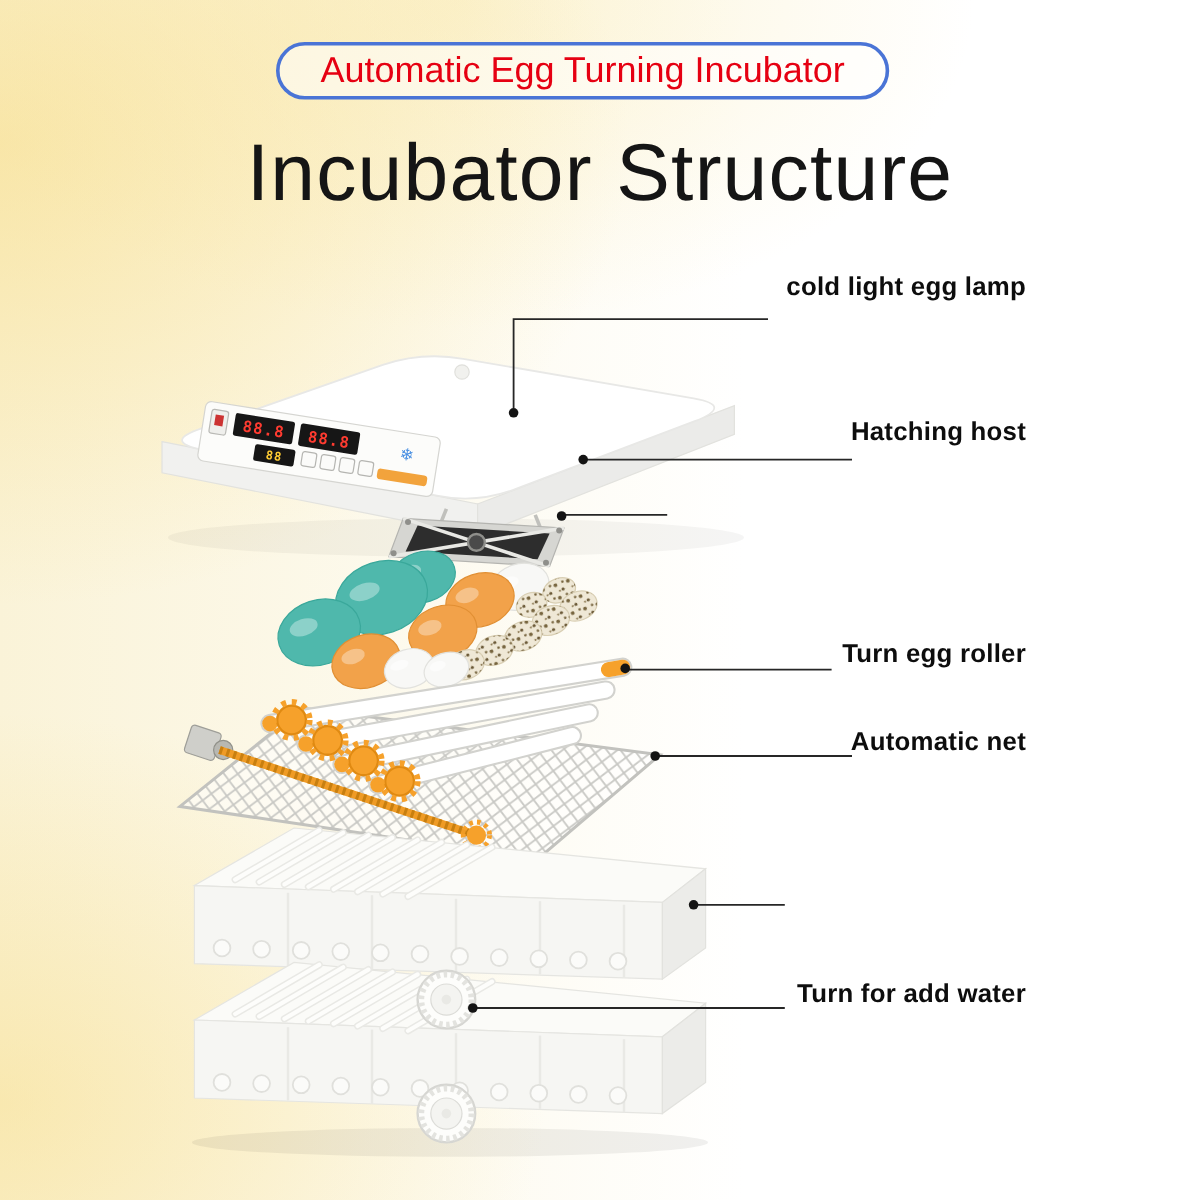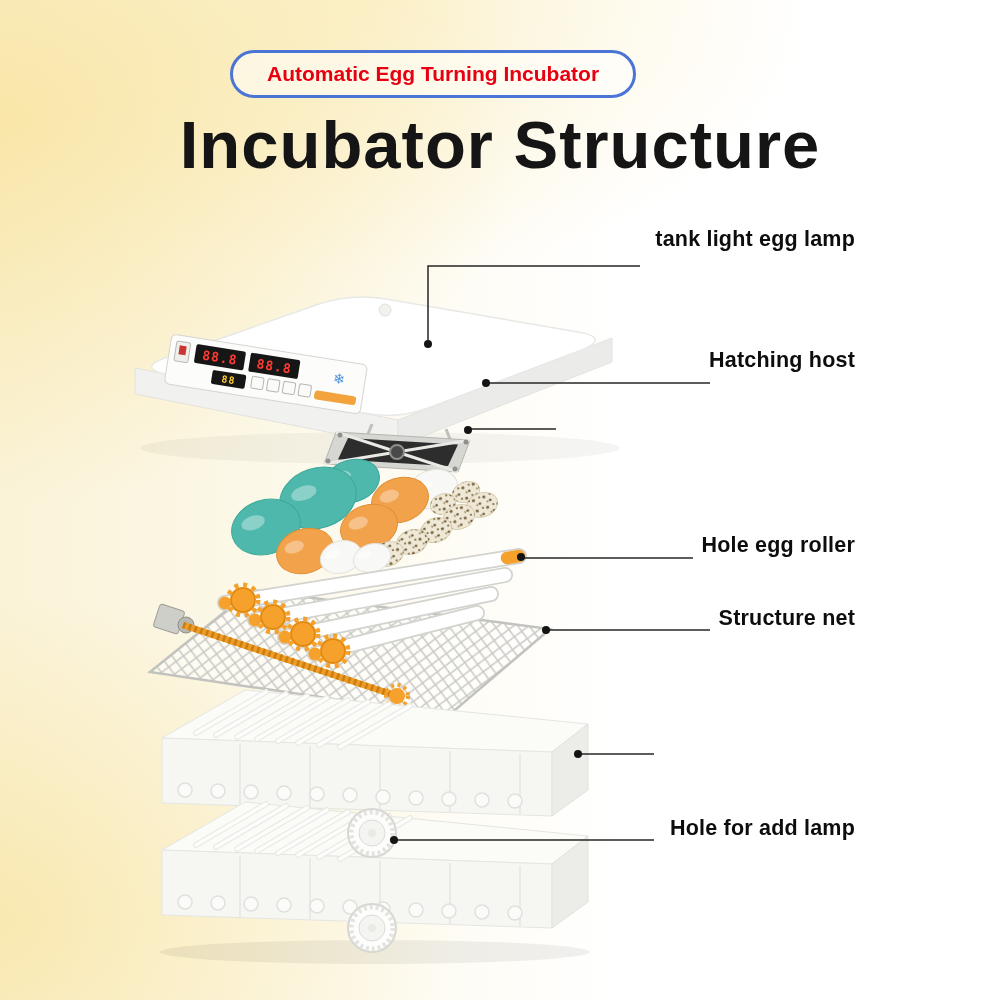--- a/index.html
+++ b/index.html
@@ -6,28 +6,28 @@
   .canvas{
     position:relative;width:1000px;height:1000px;overflow:hidden;
     font-family:"Liberation Sans",sans-serif;
     background:
       radial-gradient(75% 55% at 0% 12%, rgba(247,217,120,0.50), rgba(247,217,120,0) 70%),
       radial-gradient(70% 50% at 0% 92%, rgba(247,217,120,0.42), rgba(247,217,120,0) 65%),
       radial-gradient(60% 38% at 38% 0%, rgba(250,235,180,0.55), rgba(250,235,180,0) 72%),
       linear-gradient(90deg,#faf3d8 0%,#fdfaee 35%,#ffffff 62%,#ffffff 100%);
   }
   .badge{
-    position:absolute;left:230px;top:50px;height:42px;line-height:42px;
+    position:absolute;left:230px;top:35px;height:42px;line-height:42px;
     padding:0 34px;border:3px solid #4a74d6;border-radius:28px;
-    font-size:21px;font-weight:700;color:#e60012;background:rgba(255,255,255,.55);
+    font-size:30px;font-weight:400;color:#e60012;background:rgba(255,255,255,.55);
     white-space:nowrap;
   }
   .title{
     position:absolute;left:0;right:0;top:106px;text-align:center;
-    font-size:67px;font-weight:700;color:#151515;letter-spacing:1px;
+    font-size:67px;font-weight:400;color:#151515;letter-spacing:1px;
   }
   .callout{
     position:absolute;right:145px;font-size:21.5px;font-weight:700;
     color:#0d0d0d;white-space:nowrap;letter-spacing:.2px;
   }
   svg.diagram{position:absolute;left:0;top:0;}
   .led{font-family:"DejaVu Sans Mono",monospace;font-weight:bold;letter-spacing:1px;}
 </style>
 </head>
 <body>
@@ -276,19 +276,19 @@
       <circle cx="521" cy="557" r="4"></circle>
       <circle cx="546" cy="630" r="4"></circle>
       <circle cx="578" cy="754" r="4"></circle>
       <circle cx="394" cy="840" r="4"></circle>
     </g>
   </svg>
 
   <div class="badge">Automatic Egg Turning Incubator</div>
   <div class="title">Incubator Structure</div>
 
-  <div class="callout" style="top:227px">tank light egg lamp</div>
+  <div class="callout" style="top:227px">cold light egg lamp</div>
   <div class="callout" style="top:348px">Hatching host</div>
-  <div class="callout" style="top:533px">Hole egg roller</div>
-  <div class="callout" style="top:606px">Structure net</div>
-  <div class="callout" style="top:816px">Hole for add lamp</div>
+  <div class="callout" style="top:533px">Turn egg roller</div>
+  <div class="callout" style="top:606px">Automatic net</div>
+  <div class="callout" style="top:816px">Turn for add water</div>
 
 </div>
 
 </body></html>

